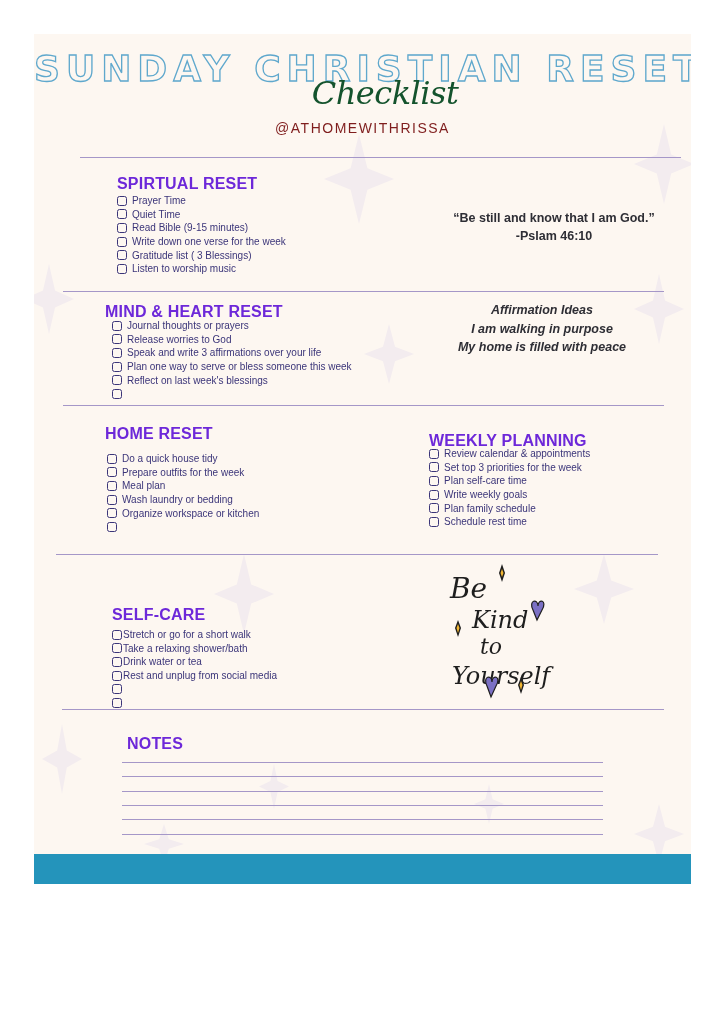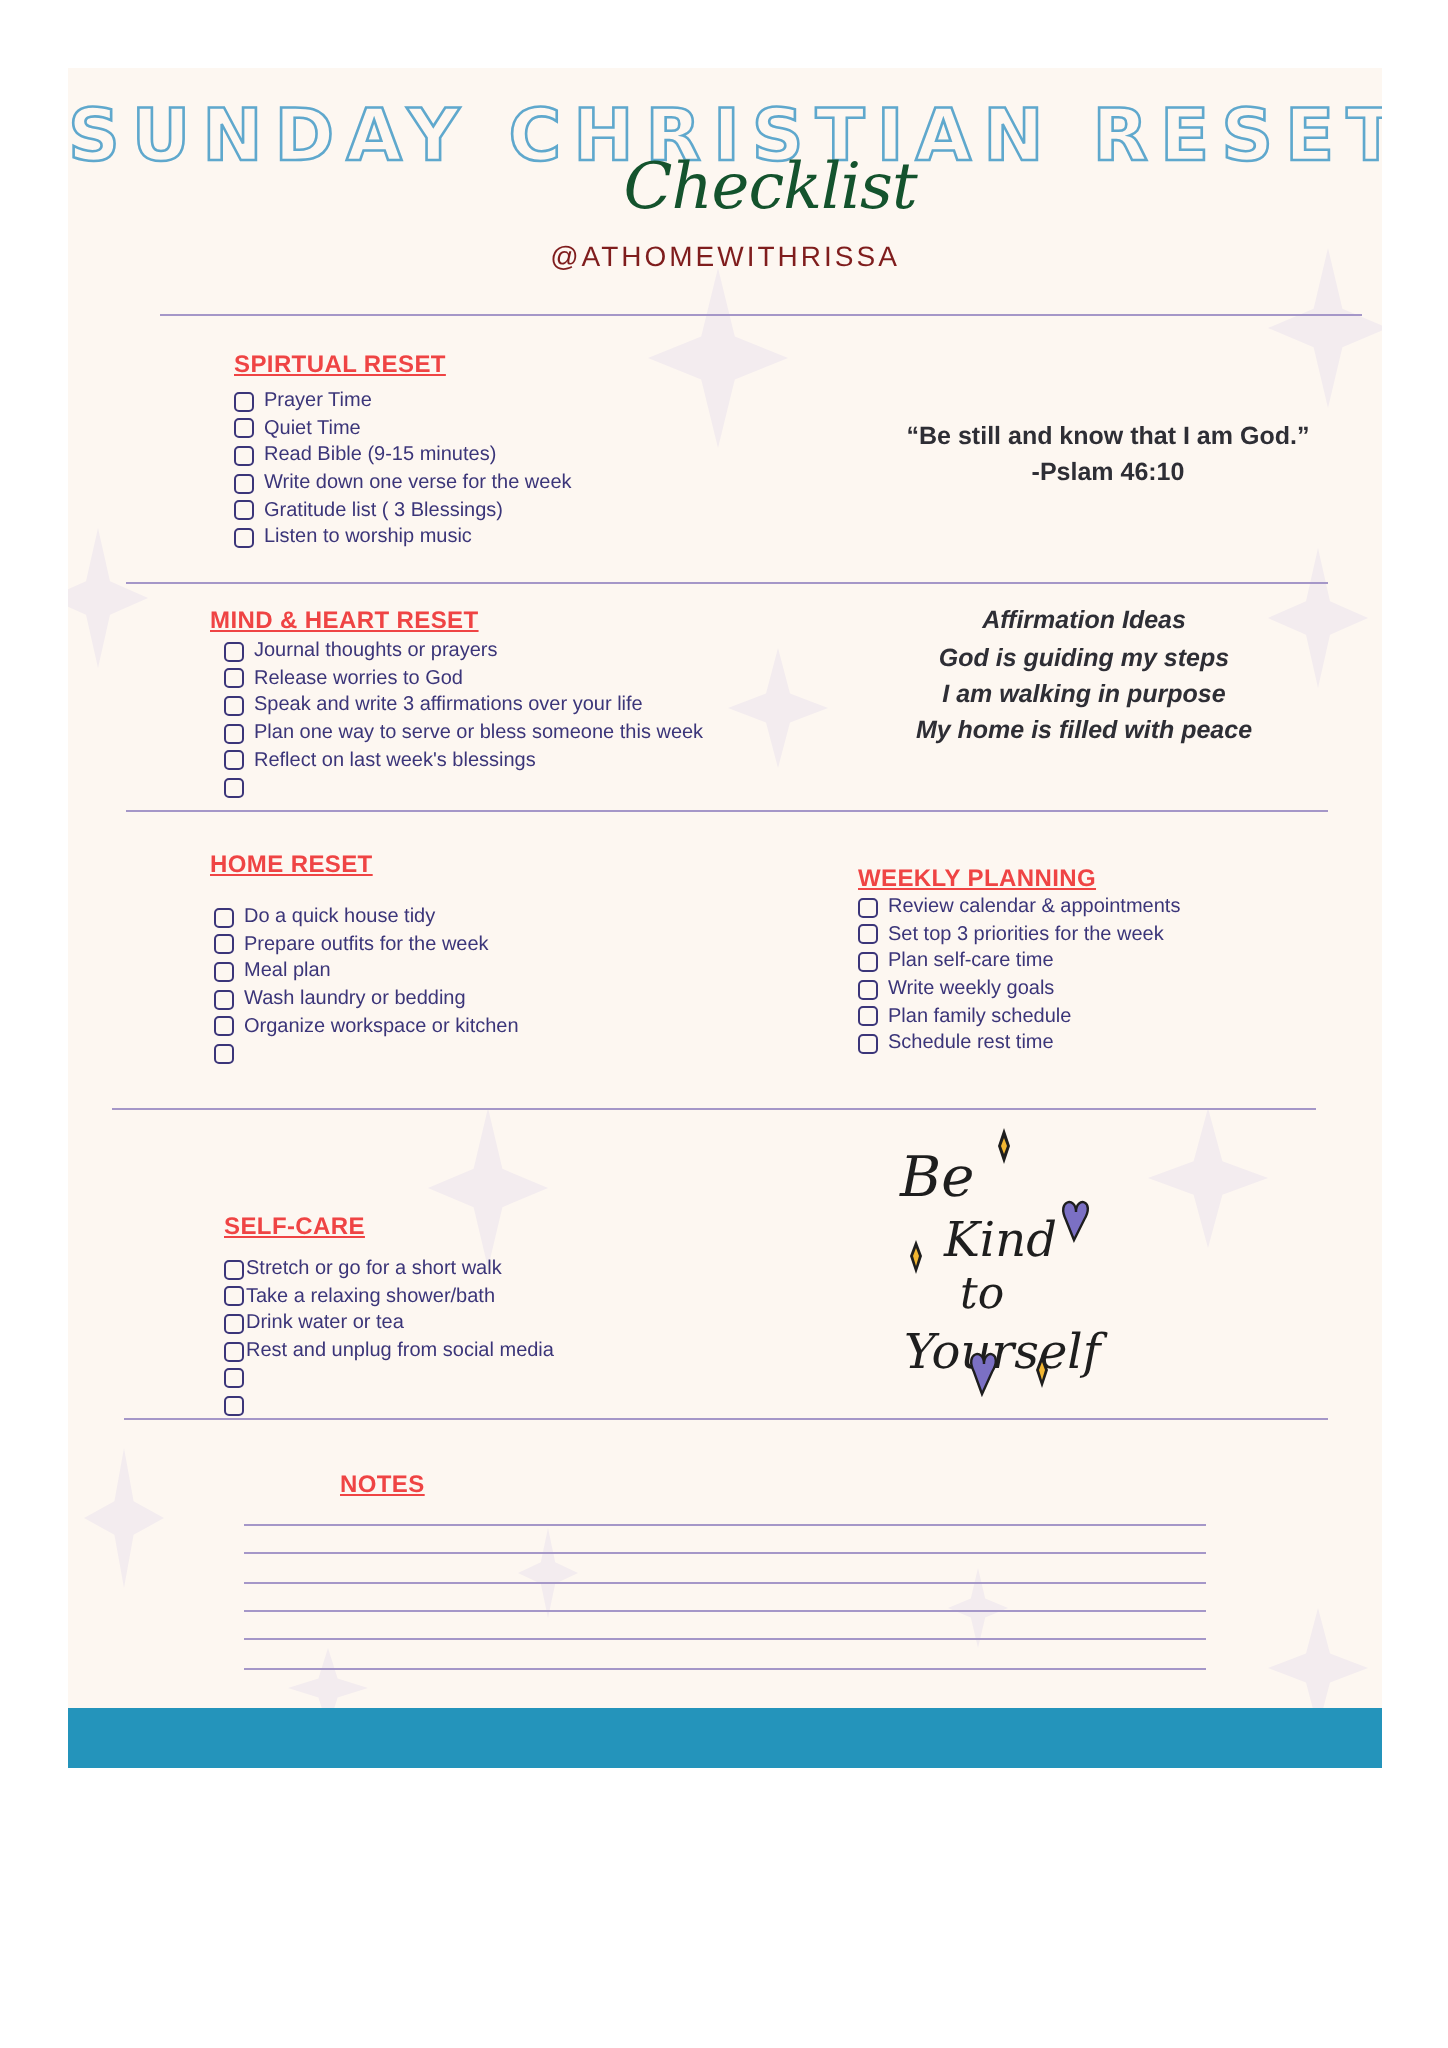--- a/index.html
+++ b/index.html
@@ -4,21 +4,21 @@
 <style>
   html, body { margin: 0; padding: 0; background: #ffffff; }
   body { width: 724px; height: 1024px; position: relative; overflow: hidden; font-family: "DejaVu Sans", sans-serif; }
   .page { position: absolute; left: 34px; top: 34px; width: 657px; height: 850px; background: #fdf7f1; overflow: hidden; }
   .footer-bar { position: absolute; left: 0; top: 820px; width: 657px; height: 30px; background: #2494bb; }
   .sparkle { position: absolute; background: #f3ecef; clip-path: polygon(50% 0%, 62% 38%, 100% 50%, 62% 62%, 50% 100%, 38% 62%, 0% 50%, 38% 38%); }
   .title { position: absolute; left: 0; top: 14px; width: 657px; text-align: center; font-family: "DejaVu Sans", sans-serif; font-weight: bold; font-size: 36px; letter-spacing: 6px; color: #fdf7f1; -webkit-text-stroke: 1.3px #5fa8cd; white-space: nowrap; }
   .subtitle { position: absolute; left: 0; top: 40px; width: 702px; text-align: center; font-family: "DejaVu Serif", serif; font-style: italic; font-size: 32px; color: #14532d; letter-spacing: -0.5px; }
   .handle { position: absolute; left: 0; top: 86px; width: 657px; text-align: center; font-family: "Liberation Sans", sans-serif; font-size: 14px; letter-spacing: 1.5px; color: #7f1d1d; }
   .divider { position: absolute; height: 1px; background: #a597c8; }
-  .section-title { position: absolute; font-family: "Liberation Sans", sans-serif; font-weight: bold; font-size: 12px; color: #ef4444; letter-spacing: 0.2px; white-space: nowrap; text-decoration: underline; }
+  .section-title { position: absolute; font-family: "Liberation Sans", sans-serif; font-weight: bold; font-size: 16px; color: #6d28d9; letter-spacing: 0.2px; white-space: nowrap; }
   .checklist { position: absolute; margin: 0; padding: 0; list-style: none; }
   .checklist li { display: flex; align-items: center; height: 13.6px; font-family: "Liberation Sans", sans-serif; font-size: 10px; color: #3b3579; white-space: nowrap; }
   .box { display: inline-block; width: 8px; height: 8px; border: 1.3px solid #3b3579; border-radius: 2.5px; margin-right: 5px; flex: none; background: transparent; }
   .checklist.tight .box { margin-right: 1px; }
   .quote { position: absolute; text-align: center; font-family: "Liberation Sans", sans-serif; font-weight: bold; color: #2e2e35; }
   .affirm { position: absolute; text-align: center; font-family: "Liberation Sans", sans-serif; font-weight: bold; font-style: italic; color: #2e2e35; }
   .note-line { position: absolute; left: 88px; width: 481px; height: 1px; background: #a597c8; }
   .art { position: absolute; left: 396px; top: 526px; width: 150px; height: 150px; }
 </style>
 </head>
@@ -103,21 +103,20 @@
         <span>Reflect on last week's blessings</span>
       </li>
     <li>
         <span class="box"></span>
         <span></span>
       </li>
   </ul>
 
   <div class="affirm" style="left:398px;top:266px;width:220px;">
     <div style="font-size:12.5px;line-height:20px;">Affirmation Ideas</div>
-    <div style="font-size:12.5px;line-height:18px;">God is guiding my steps</div>
     <div style="font-size:12.5px;line-height:18px;">I am walking in purpose</div>
     <div style="font-size:12.5px;line-height:18px;">My home is filled with peace</div>
   </div>
 
   <div class="divider" style="left:29px;top:371px;width:601px;"></div>
 
   <div class="section-title" style="left:71px;top:391px;">HOME RESET</div>
   <ul class="checklist" style="left:73px;top:418px;">
     <li>
         <span class="box"></span>
@@ -221,21 +220,21 @@
       </g>
       <g>
         <path d="M103 50 C98 40, 108 38, 108 46 C108 38, 118 40, 112 50 L107 60 Z" fill="#7b70c4" stroke="#1e1e1e" stroke-width="1.2"></path>
         <path d="M57 126 C52 116, 62 114, 62 122 C62 114, 72 116, 66 126 L61 137 Z" fill="#7b70c4" stroke="#1e1e1e" stroke-width="1.2"></path>
       </g>
     </svg>
   </div>
 
   <div class="divider" style="left:28px;top:675px;width:602px;"></div>
 
-  <div class="section-title" style="left:93px;top:701px;margin-left:43px;">NOTES</div>
+  <div class="section-title" style="left:93px;top:701px;">NOTES</div>
   <div class="note-line" style="top:728px;"></div>
   <div class="note-line" style="top:742px;"></div>
   <div class="note-line" style="top:757px;"></div>
   <div class="note-line" style="top:771px;"></div>
   <div class="note-line" style="top:785px;"></div>
   <div class="note-line" style="top:800px;"></div>
 
   <div class="footer-bar"></div>
 </div>
 

